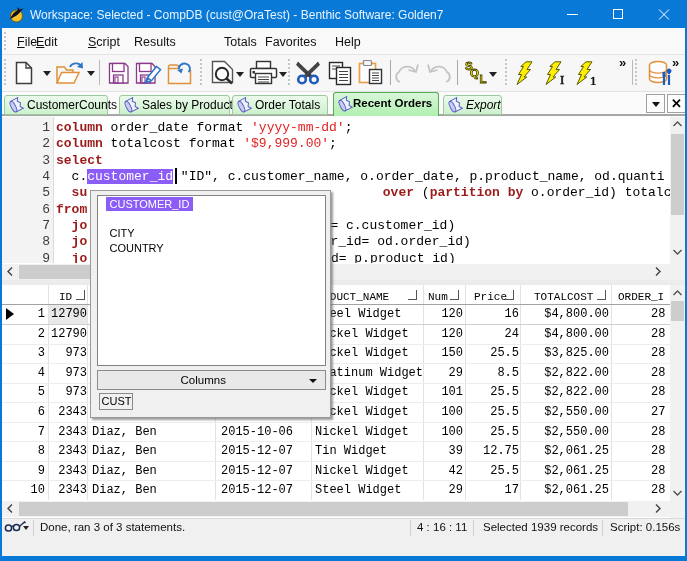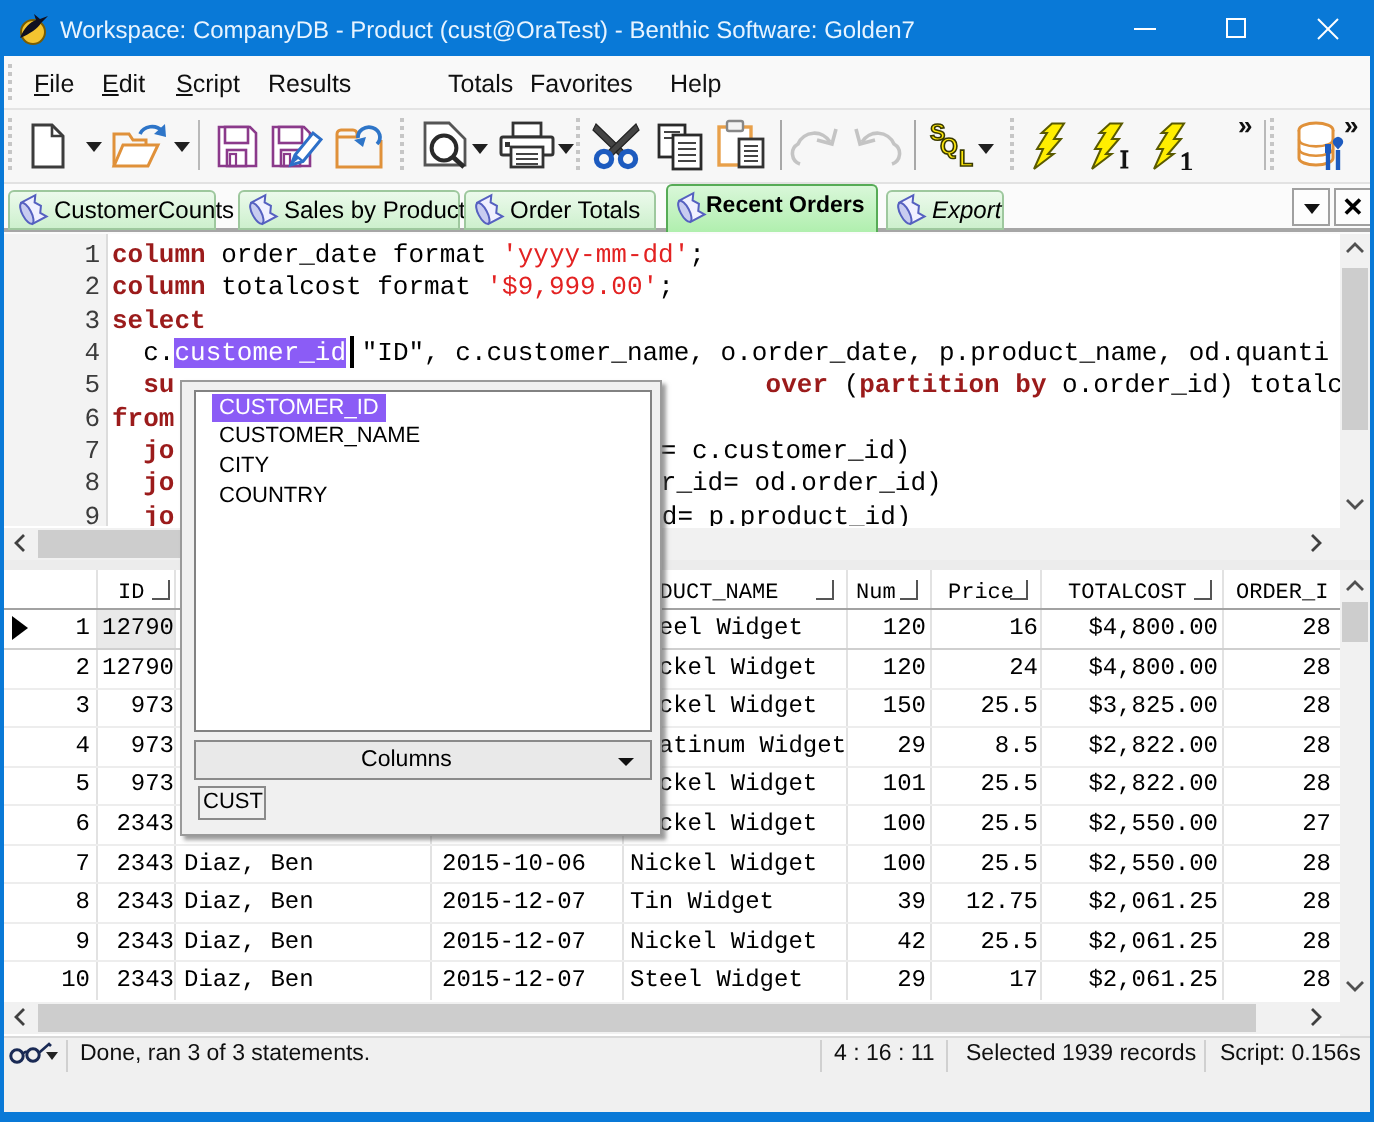--- a/index.html
+++ b/index.html
@@ -24,31 +24,31 @@
 .pbtn{position:absolute;background:#f0f0f0;border:1px solid #8a8a8a;font-size:11.5px;}
 </style>
 </head>
 <body>
 <div id="win">
 <div class="abs" style="left:0;top:0;width:687px;height:28px;background:#0979d7;"></div>
 <svg class="abs" style="left:8px;top:5px;" width="17" height="18" viewBox="0 0 17 18">
 <circle cx="8.5" cy="11" r="6" fill="#f4c430" stroke="#7a5c00" stroke-width="1"></circle>
 <path d="M2,14 C4,9 7,6 10,5 L9,2 L12,4.5 L16,3 L12.5,6.5 C11,9 7,12 2,14 Z" fill="#101020"></path>
 </svg>
-<div class="abs" style="left:30px;top:8px;font-size:12px;color:#e8f4ff;white-space:pre;">Workspace: CompanyDB - Product (cust@OraTest) - Benthic Software: Golden7</div>
+<div class="abs" style="left:30px;top:8px;font-size:12px;color:#e8f4ff;white-space:pre;">Workspace: Selected - CompDB (cust@OraTest) - Benthic Software: Golden7</div>
 <svg class="abs" style="left:549px;top:0;" width="138" height="28" viewBox="0 0 138 28">
 <line x1="18" y1="14.5" x2="29" y2="14.5" stroke="#ffffff" stroke-width="1"></line>
 <rect x="64.5" y="9.5" width="9" height="9" fill="none" stroke="#ffffff" stroke-width="1"></rect>
 <line x1="110" y1="9.5" x2="120" y2="19.5" stroke="#ffffff" stroke-width="1"></line>
 <line x1="120" y1="9.5" x2="110" y2="19.5" stroke="#ffffff" stroke-width="1"></line>
 </svg>
 <div class="abs" style="left:2px;top:28px;width:683px;height:27px;background:#f9f9f9;border-bottom:1px solid #e4e4e4;"></div>
 <div class="abs tsepd" style="left:4px;top:32px;width:2px;height:19px;"></div>
 <span class="menuitem" style="left:17px;"><u>F</u>ile</span>
-<span class="menuitem" style="left:51px;text-align:center;"><u>E</u>dit</span>
+<span class="menuitem" style="left:36px;text-align:center;"><u>E</u>dit</span>
 <span class="menuitem" style="left:88px;"><u>S</u>cript</span>
 <span class="menuitem" style="left:134px;">Results</span>
 <span class="menuitem" style="left:186px;margin-top:35px;">View</span>
 <span class="menuitem" style="left:224px;">Totals</span>
 <span class="menuitem" style="left:265px;">Favorites</span>
 <span class="menuitem" style="left:335px;">Help</span>
 <div class="abs" style="left:2px;top:55px;width:683px;height:37px;background:#f7f7f7;border-bottom:1px solid #e2e2e2;"></div>
 <div class="abs tsepd" style="left:4px;top:59px;width:2px;height:28px;"></div>
 <div class="abs" style="left:43px;top:71px;width:0;height:0;border-left:4px solid transparent;border-right:4px solid transparent;border-top:5px solid #202020;"></div>
 <div class="abs" style="left:87px;top:71px;width:0;height:0;border-left:4px solid transparent;border-right:4px solid transparent;border-top:5px solid #202020;"></div>
@@ -405,21 +405,20 @@
 <div class="ssep" style="left:410px;top:520px;height:16px;"></div>
 <div class="ssep" style="left:473px;top:520px;height:16px;"></div>
 <div class="ssep" style="left:602px;top:520px;height:16px;"></div>
 <span class="stext" style="left:40px;top:521px;">Done, ran 3 of 3 statements.</span>
 <span class="stext" style="left:417px;top:521px;">4 : 16 : 11</span>
 <span class="stext" style="left:483px;top:521px;">Selected 1939 records</span>
 <span class="stext" style="left:610px;top:521px;">Script: 0.156s</span>
 <div class="abs" style="left:89.5px;top:189.5px;width:241.5px;height:228.5px;background:#f0f0f0;border:1px solid #9a9a9a;box-shadow:2px 2px 2px rgba(90,90,90,0.6);z-index:50;">
 <div style="position:absolute;left:6px;top:4.5px;width:229.5px;height:170.5px;background:#fff;border:1px solid #828282;">
 <span class="pitem sel" style="top:0.8px;">CUSTOMER_ID</span>
-<span class="pitem" style="top:15.4px;">CUSTOMER_NAME</span>
 <span class="pitem" style="top:30px;">CITY</span>
 <span class="pitem" style="top:44.6px;">COUNTRY</span>
 </div>
 <div style="position:absolute;left:6px;top:179.5px;width:229.5px;height:20px;background:#e9e9e9;border:1px solid #8a8a8a;font-size:11.5px;text-align:center;line-height:18px;padding-right:16px;">Columns<span style="position:absolute;right:8px;top:8px;width:0;height:0;border-left:4px solid transparent;border-right:4px solid transparent;border-top:4px solid #111;"></span></div>
 <div class="pbtn" style="left:8px;top:202.5px;width:34px;height:17px;text-align:right;line-height:15px;font-size:11px;">CUST</div>
 </div>
 <div class="abs" style="left:0;top:0;width:2px;height:561px;background:#0979d7;z-index:90;"></div>
 <div class="abs" style="left:685px;top:0;width:2px;height:561px;background:#0979d7;z-index:90;"></div>
 <div class="abs" style="left:0;top:556px;width:687px;height:5px;background:#0979d7;z-index:90;"></div>
 </div>

